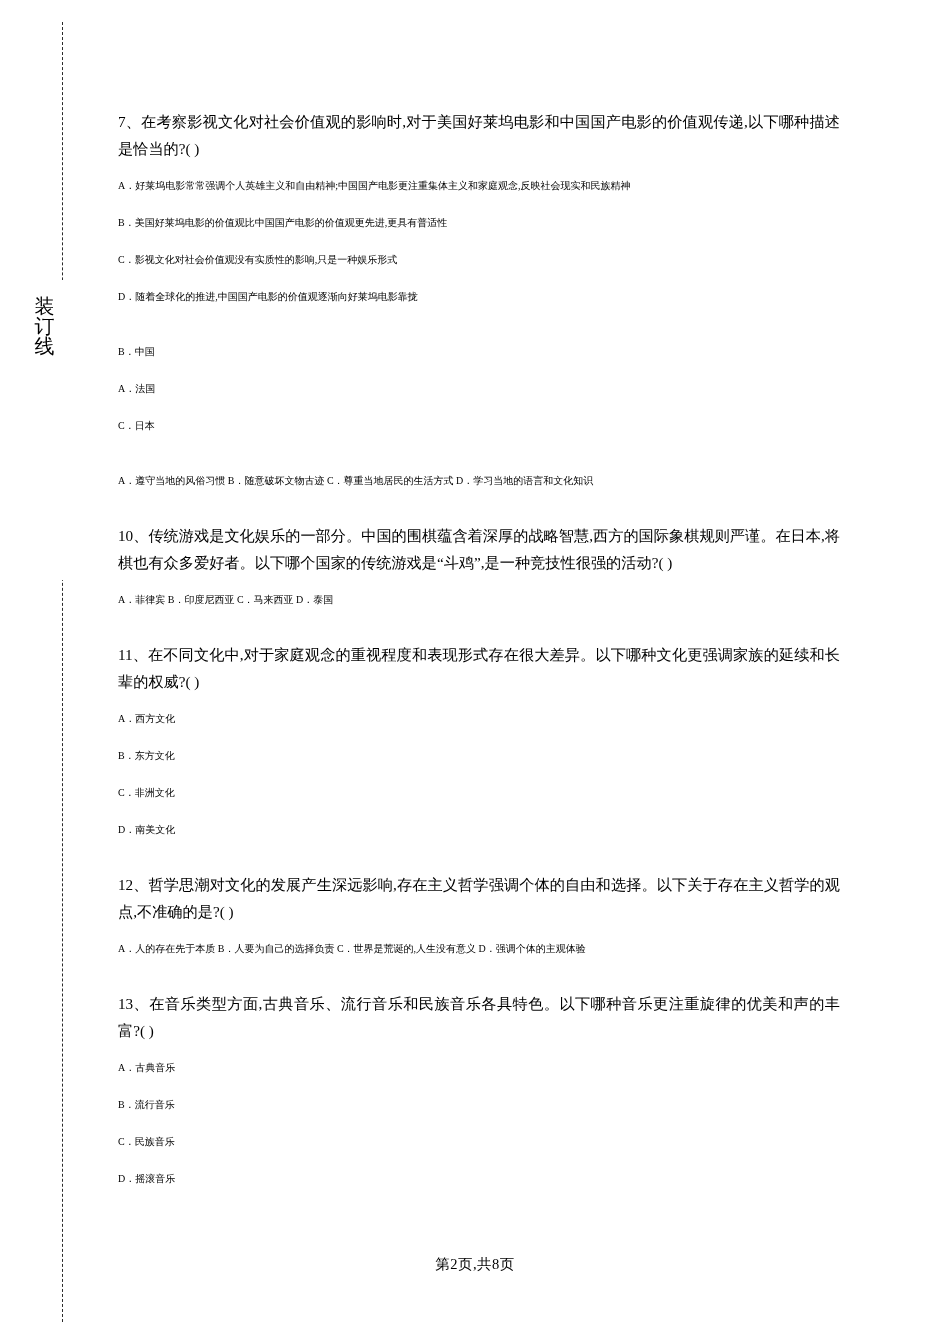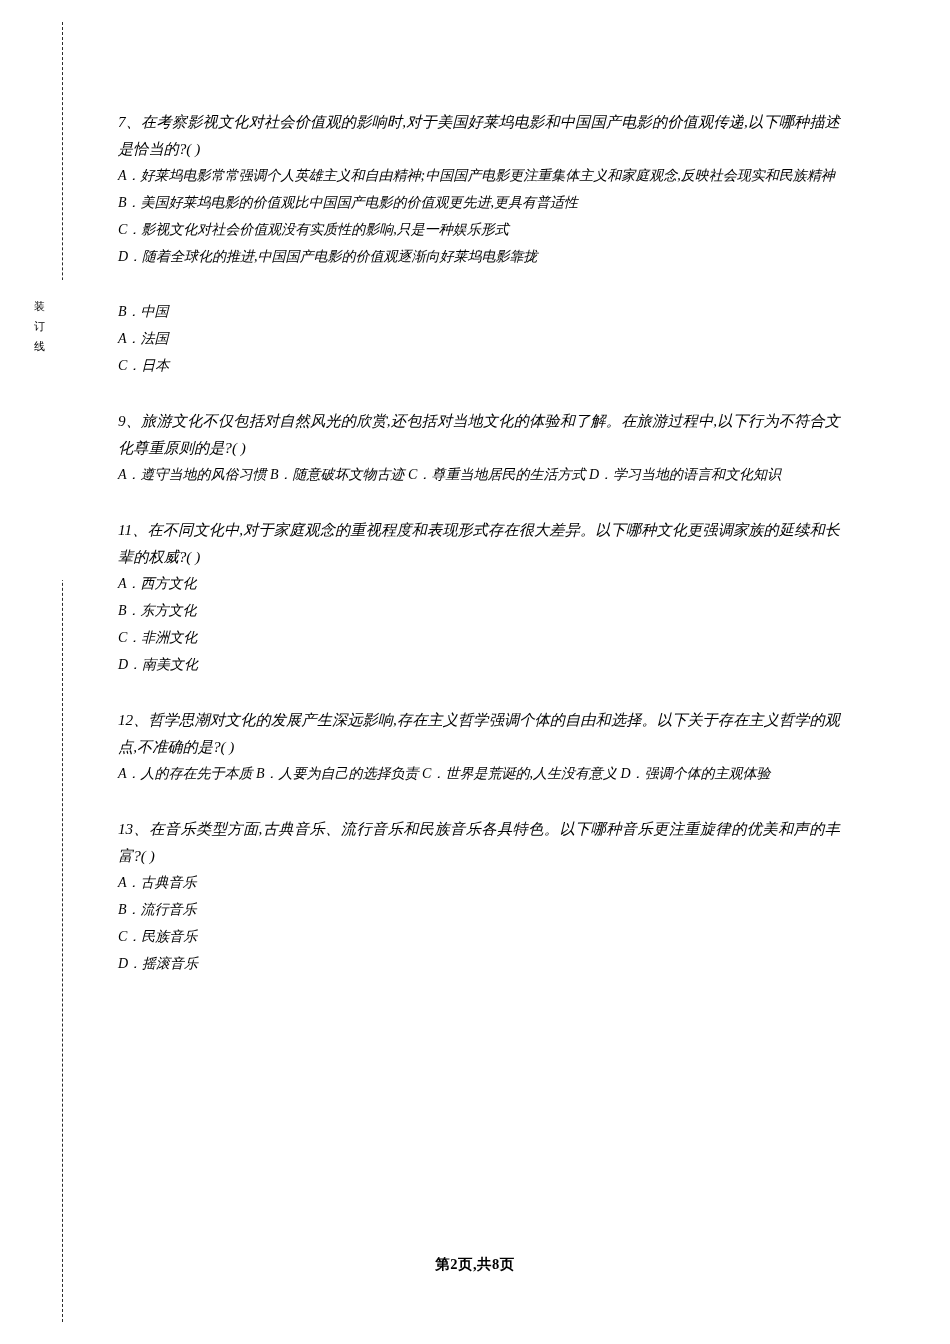--- a/index.html
+++ b/index.html
@@ -34,57 +34,57 @@
     top: 280px;
     width: 22px;
     height: 300px;
     background: #ffffff;
   }
   .binding-label {
     position: absolute;
     left: 34px;
     top: 296px;
     width: 22px;
-    font-size: 11px;
+    font-size: 20px;
     line-height: 20px;
     letter-spacing: 1px;
-    text-align: left;
+    text-align: center;
     color: #000;
     font-family: "Liberation Serif", "DejaVu Serif", serif;
   }
   .content {
     position: absolute;
     left: 118px;
     top: 108px;
     width: 722px;
-    font-style: italic;
   }
   .question {
     margin-bottom: 28px;
   }
   .q-stem {
     font-size: 15.2px;
     line-height: 27px;
     text-align: justify;
     text-justify: inter-ideograph;
   }
   .opt {
-    font-size: 14px;
+    font-size: 10px;
     line-height: 27px;
     text-align: justify;
     text-justify: inter-ideograph;
+    margin-top: 10px;
   }
   .footer {
     position: absolute;
     left: 0;
     top: 1255px;
     width: 950px;
     text-align: center;
     font-size: 14.5px;
-    font-weight: bold;
+    font-weight: normal;
     letter-spacing: 0.5px;
   }
 </style>
 </head>
 <body>
 
 <div class="page">
 
   <div class="binding-line"></div>
   <div class="binding-gap"></div>
@@ -100,24 +100,27 @@
       <div class="opt">D．随着全球化的推进,中国国产电影的价值观逐渐向好莱坞电影靠拢</div>
     </div>
 
     <div class="question">
       <div class="opt">B．中国</div>
       <div class="opt">A．法国</div>
       <div class="opt">C．日本</div>
     </div>
 
     <div class="question">
-      <div class="q-stem">9、旅游文化不仅包括对自然风光的欣赏,还包括对当地文化的体验和了解。在旅游过程中,以下行为不符合文化尊重原则的是?(  )</div>
       <div class="opt">A．遵守当地的风俗习惯  B．随意破坏文物古迹  C．尊重当地居民的生活方式  D．学习当地的语言和文化知识</div>
     </div>
 
+    <div class="question">
+      <div class="q-stem">10、传统游戏是文化娱乐的一部分。中国的围棋蕴含着深厚的战略智慧,西方的国际象棋规则严谨。在日本,将棋也有众多爱好者。以下哪个国家的传统游戏是“斗鸡”,是一种竞技性很强的活动?(  )</div>
+      <div class="opt">A．菲律宾  B．印度尼西亚  C．马来西亚  D．泰国</div>
+    </div>
 
     <div class="question">
       <div class="q-stem">11、在不同文化中,对于家庭观念的重视程度和表现形式存在很大差异。以下哪种文化更强调家族的延续和长辈的权威?(  )</div>
       <div class="opt">A．西方文化</div>
       <div class="opt">B．东方文化</div>
       <div class="opt">C．非洲文化</div>
       <div class="opt">D．南美文化</div>
     </div>
 
     <div class="question">

